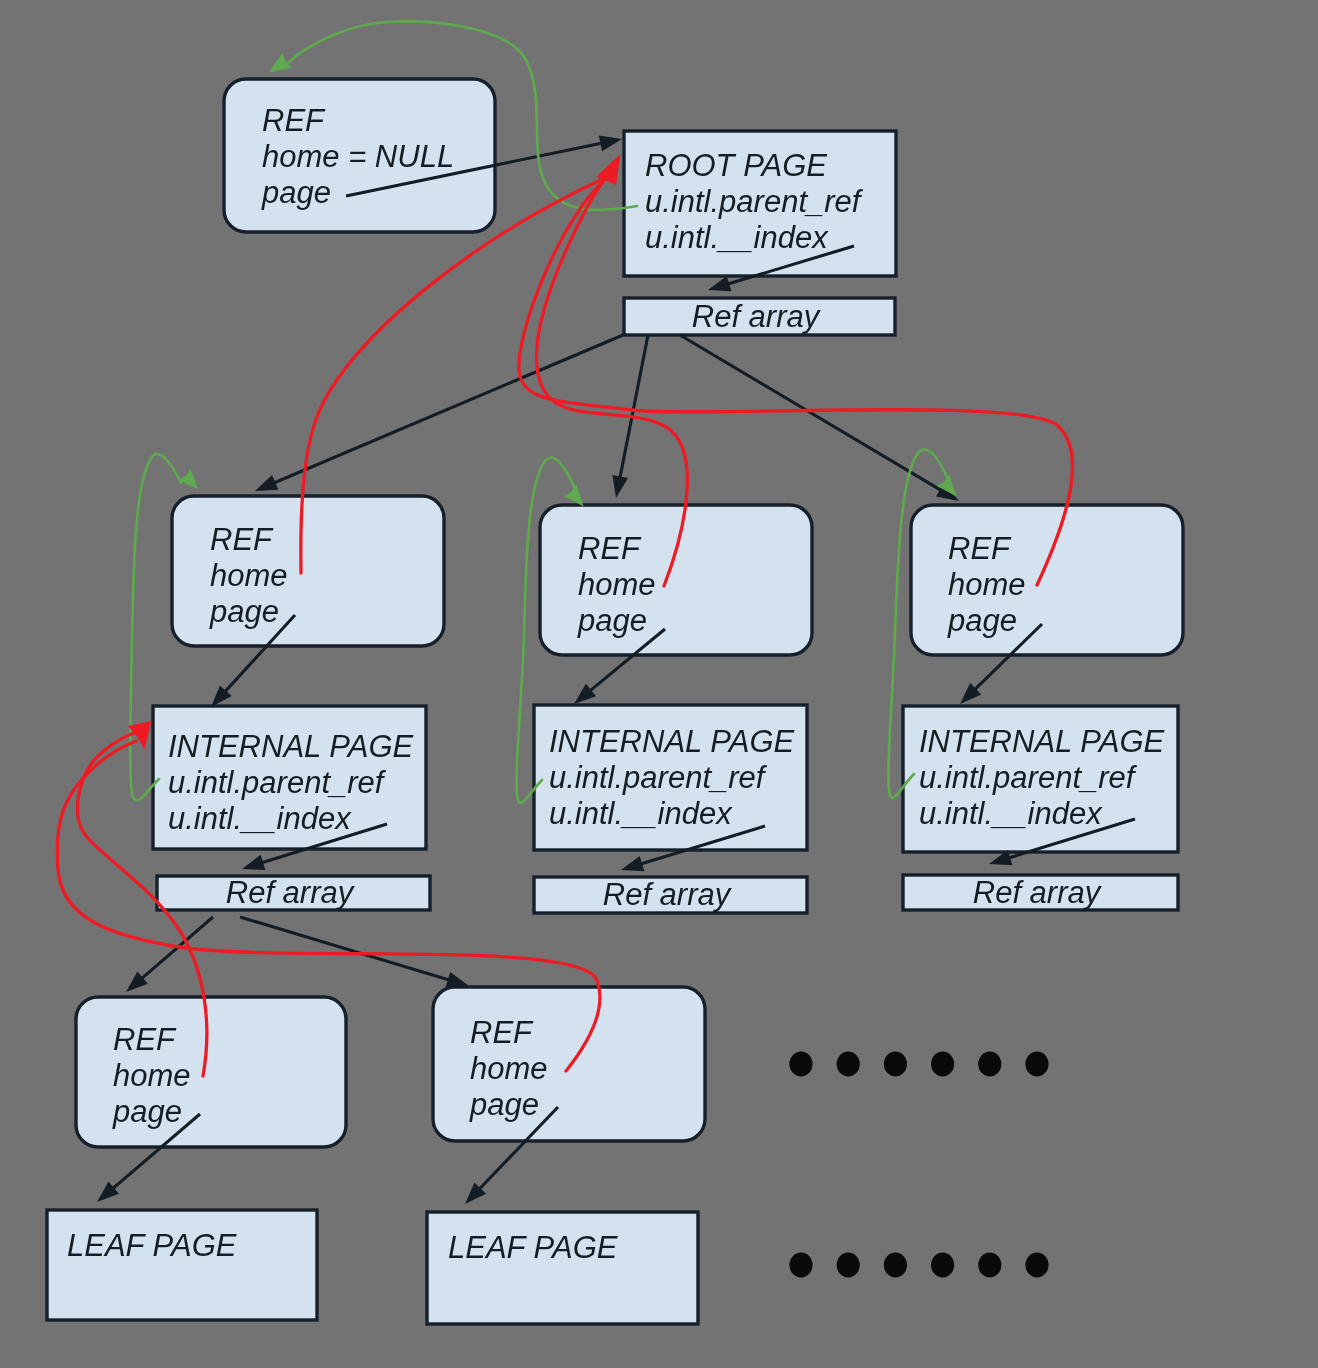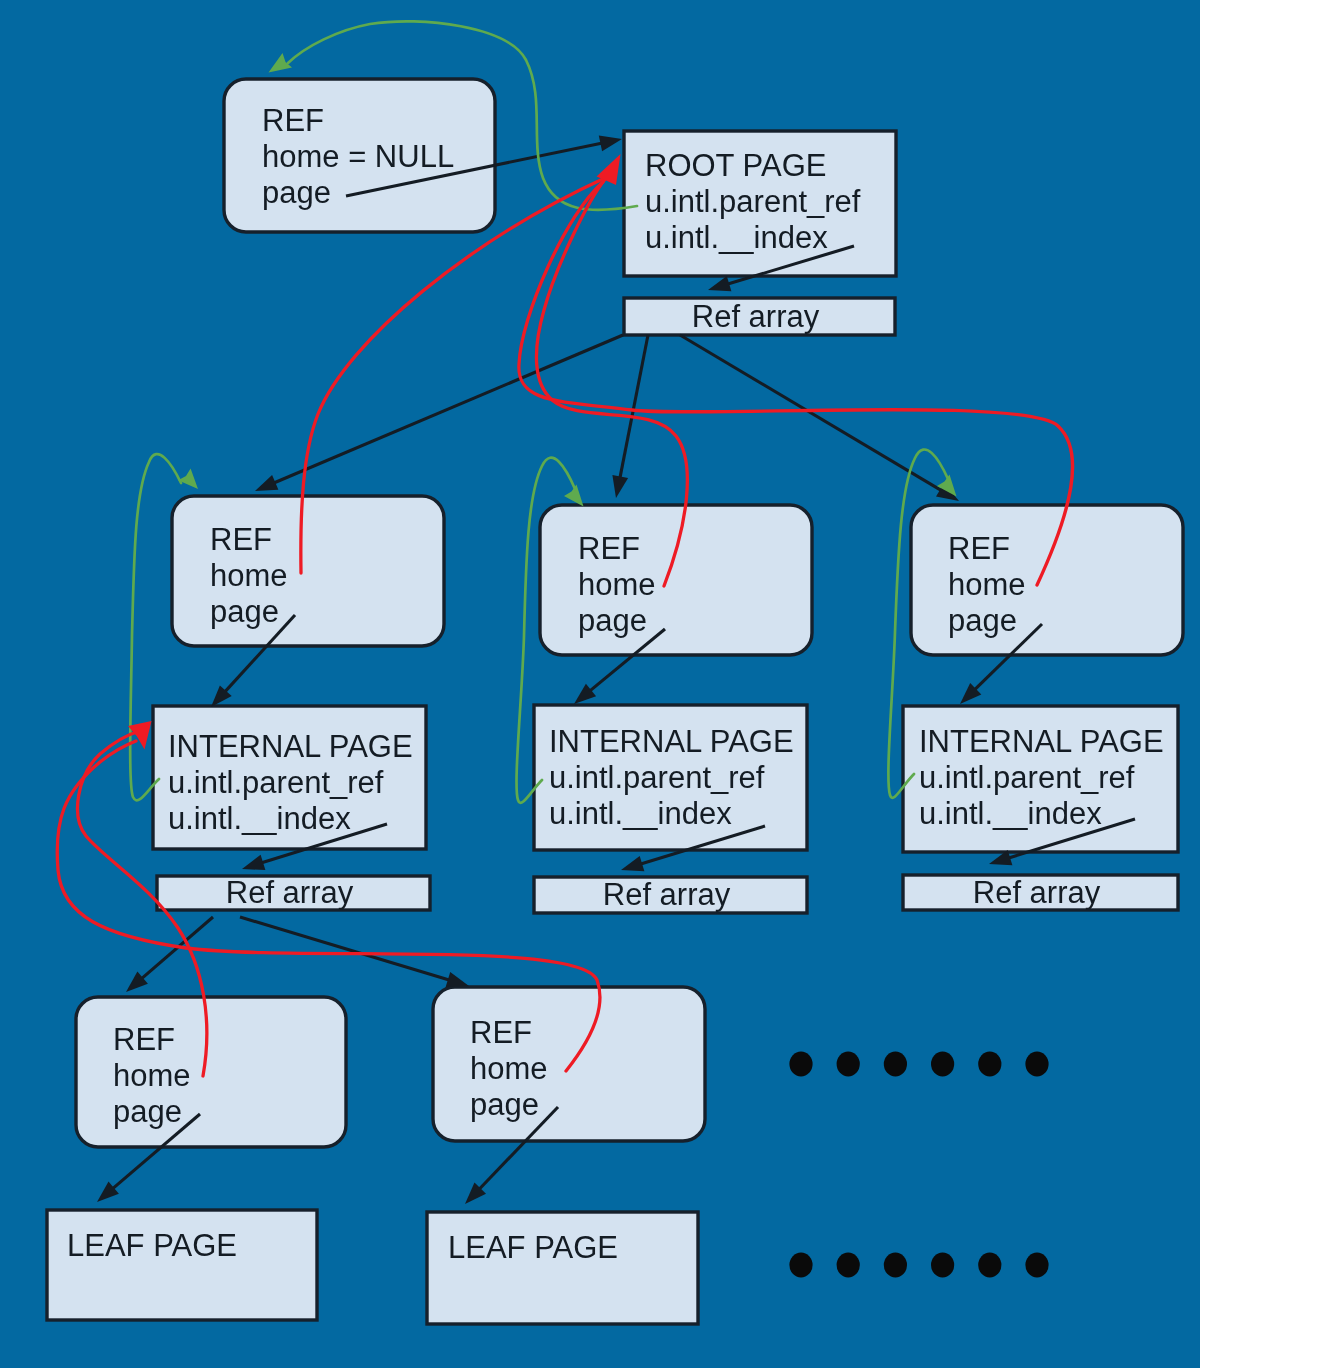--- a/index.html
+++ b/index.html
@@ -1,19 +1,19 @@
 <!DOCTYPE html>
 <html><head>
 <meta charset="utf-8">
 <title>B-tree page and REF structure</title>
 <style>
   html,body{margin:0;padding:0;background:#ffffff;}
   body{width:1318px;height:1368px;overflow:hidden;
        font-family:"Liberation Sans",sans-serif;}
-  #stage{position:relative;width:1200px;height:1368px;background:#0369a1;}
+  #stage{position:relative;width:1318px;height:1368px;background:#737373;font-style:italic;}
   #sheet{position:absolute;left:0;top:0;}
   .box{fill:#d4e2f0;stroke:#16202b;stroke-width:3.4;}
   .tlabel{font-family:"Liberation Sans",sans-serif;font-size:31px;fill:#141c24;
           dominant-baseline:alphabetic;}
   .blk{fill:none;stroke:#141c24;stroke-width:3.1;stroke-linecap:butt;}
   .blkhead{fill:#141c24;stroke:none;}
   .red{fill:none;stroke:#ee1b24;stroke-width:3.3;stroke-linecap:round;}
   .redhead{fill:#ee1b24;stroke:none;}
   .grn{fill:none;stroke:#5faa4e;stroke-width:2.7;stroke-linecap:round;}
   .grnhead{fill:#5faa4e;stroke:none;}

